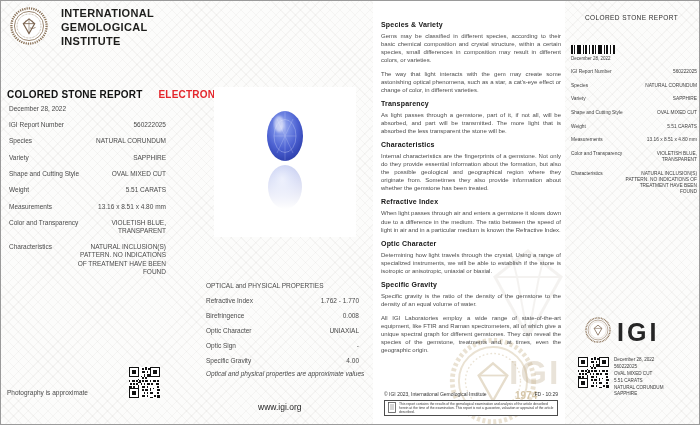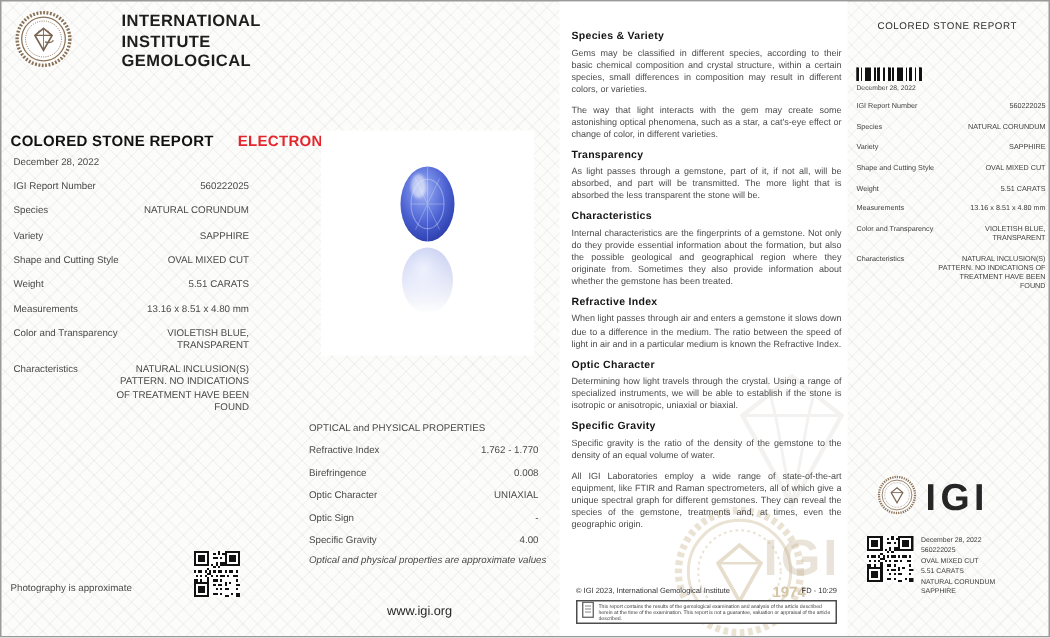--- a/index.html
+++ b/index.html
@@ -7,21 +7,21 @@
     position:relative;width:700px;height:425px;overflow:hidden;
     font-family:"Liberation Sans",sans-serif;color:#3d3d3d;
     background-color:#fcfcfb;
     background-image:
       repeating-linear-gradient(45deg, rgba(120,110,100,.055) 0 1px, transparent 1px 7px),
       repeating-linear-gradient(-45deg, rgba(120,110,100,.055) 0 1px, transparent 1px 7px);
     border:1px solid #9a9a9a;box-sizing:border-box;
   }
   .white-underlay{position:absolute;background:#fff;}
   
-  .brand{position:absolute;left:9px;top:6px;display:flex;align-items:center;gap:20px;}
+  .brand{position:absolute;left:9px;top:6px;display:flex;align-items:center;}
   .brand-text{margin-left:13px;font-weight:bold;font-size:11px;line-height:1.27;color:#1d1d1b;letter-spacing:.3px;}
   .report-title-row{position:absolute;left:6px;top:88px;font-size:10px;font-weight:bold;letter-spacing:.2px;display:flex;gap:16px;}
   .report-title-row .t{color:#111;}
   .report-title-row .e{color:#e4262c;}
   .fields{position:absolute;left:8px;top:104px;width:157px;font-size:6.5px;color:#4a4a4a;}
   .fields .date{margin-bottom:9px;}
   .frow{display:flex;justify-content:space-between;align-items:flex-start;margin-bottom:8.2px;}
   .flabel{flex:0 0 auto;padding-right:4px;}
   .fvalue{text-align:right;max-width:95px;line-height:1.25;}
   
@@ -93,22 +93,22 @@
         <circle cx="20" cy="20" r="15.3" fill="none" stroke="#8a7258" stroke-width=".9"></circle>
         <circle cx="20" cy="20" r="12.6" fill="none" stroke="#8a7258" stroke-width=".7" stroke-dasharray=".7 .9"></circle>
         <polygon points="20,12.5 26,17.5 20,28 14,17.5" fill="none" stroke="#7b6450" stroke-width="1.2"></polygon>
         <line x1="14" y1="17.5" x2="26" y2="17.5" stroke="#7b6450" stroke-width=".9"></line>
         <path d="M17 14l-2 3.5M23 14l2 3.5M20 12.5v15.5" fill="none" stroke="#7b6450" stroke-width=".6"></path>
         <path d="M21 22c3 1 5 .5 6-1" fill="none" stroke="#7b6450" stroke-width=".8"></path>
       </svg>
     </span>
     <div class="brand-text">
       <div>INTERNATIONAL</div>
+      <div>GEMOLOGICAL</div>
       <div>INSTITUTE</div>
-      <div>GEMOLOGICAL</div>
     </div>
   </div>
 
   <div class="report-title-row">
     <span class="t">COLORED STONE REPORT</span>
     <span class="e">ELECTRONIC COPY</span>
   </div>
 
   <div class="fields">
     <div class="date">December 28, 2022</div>

